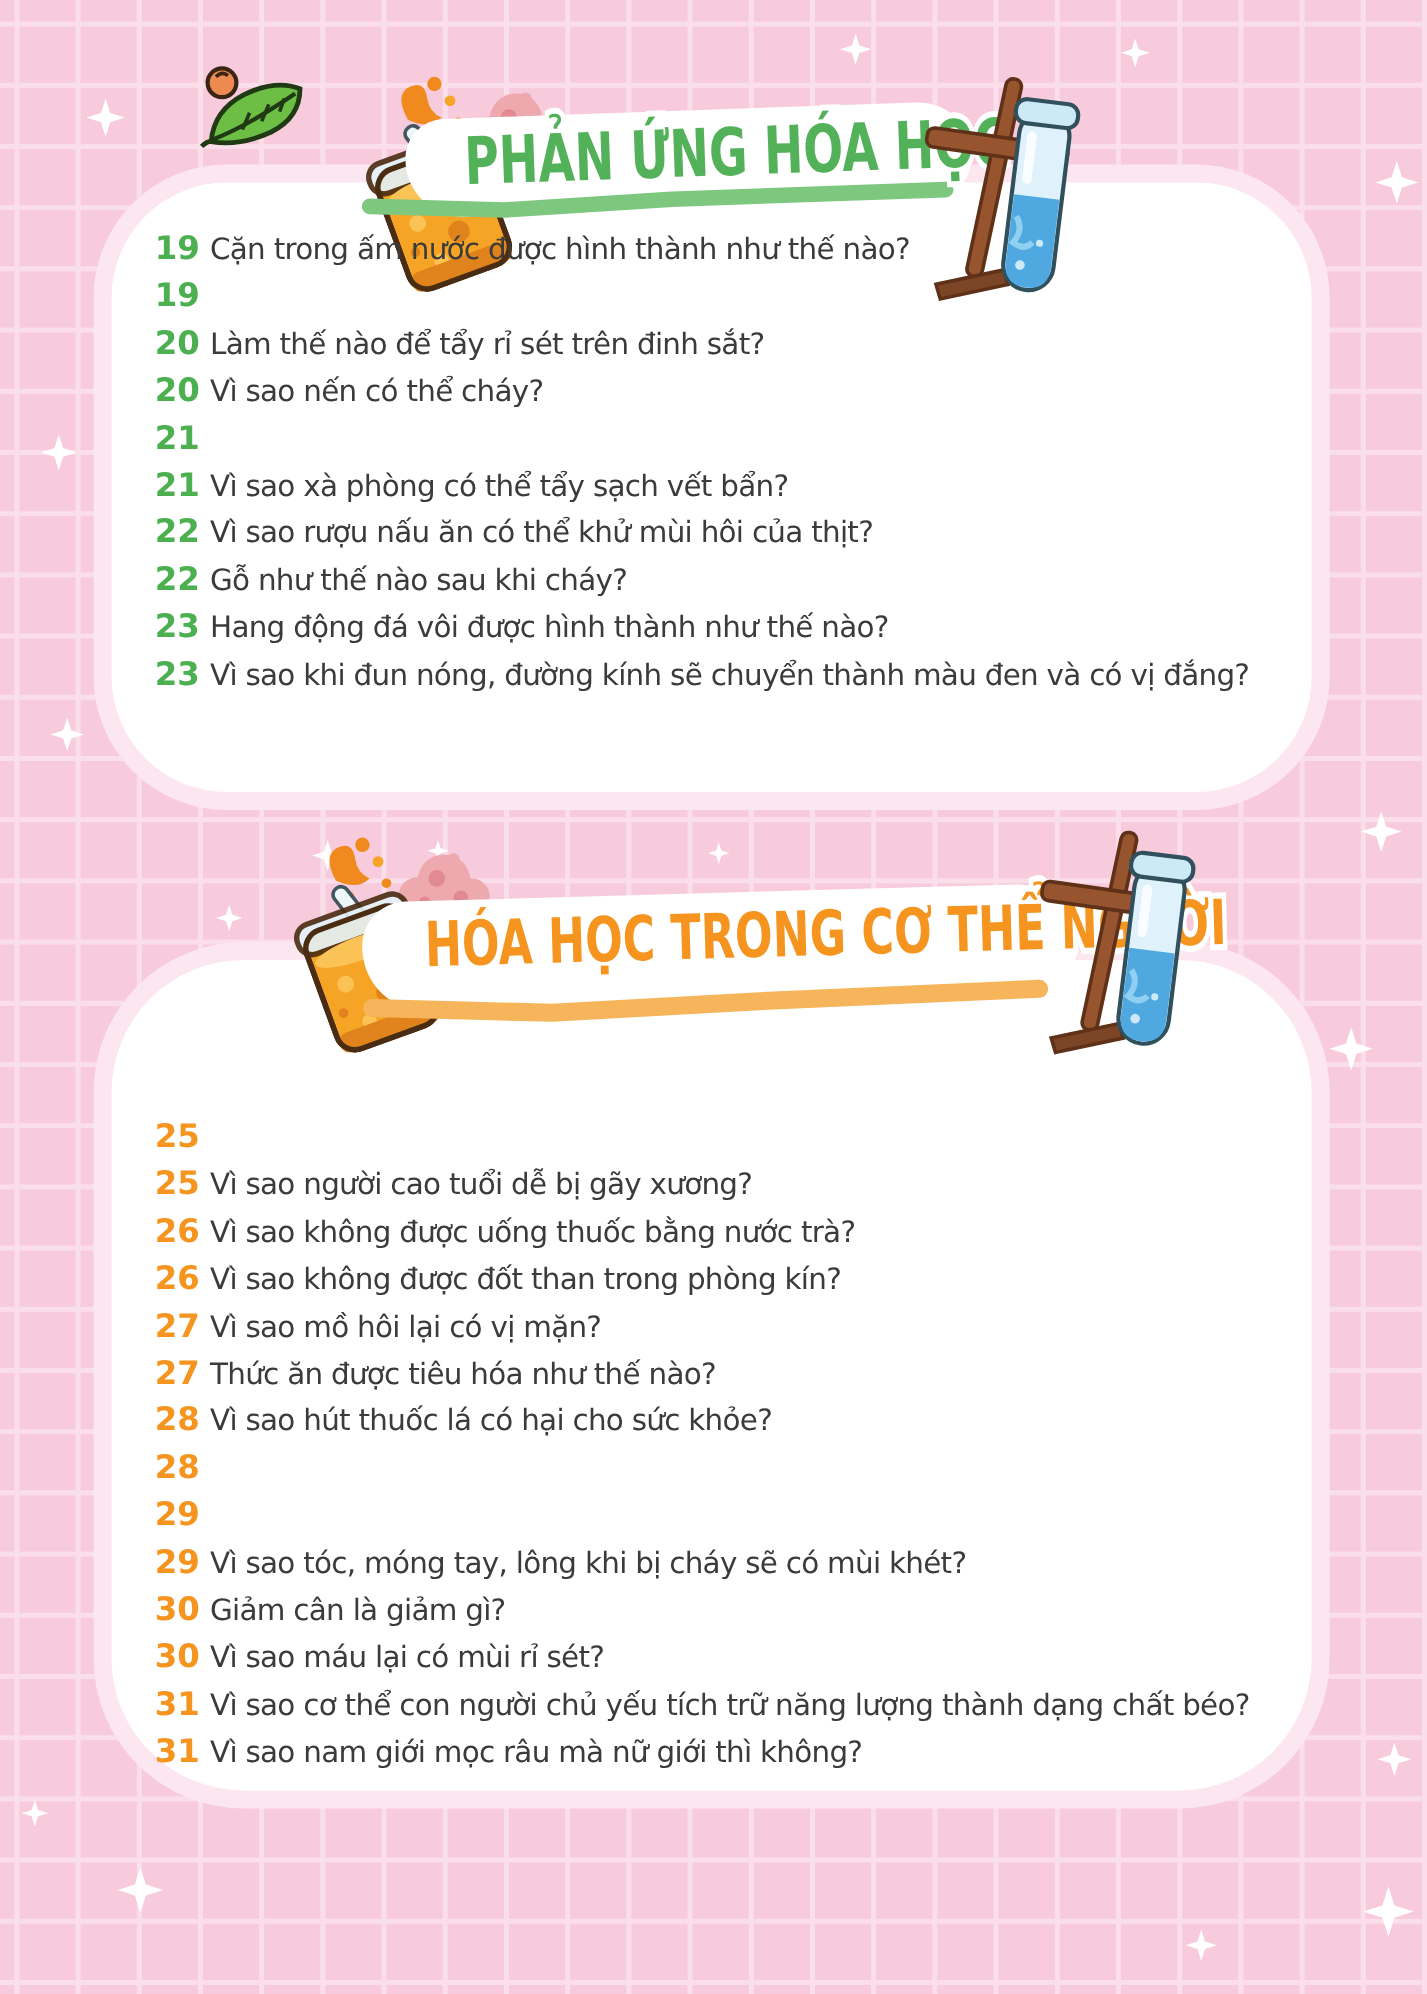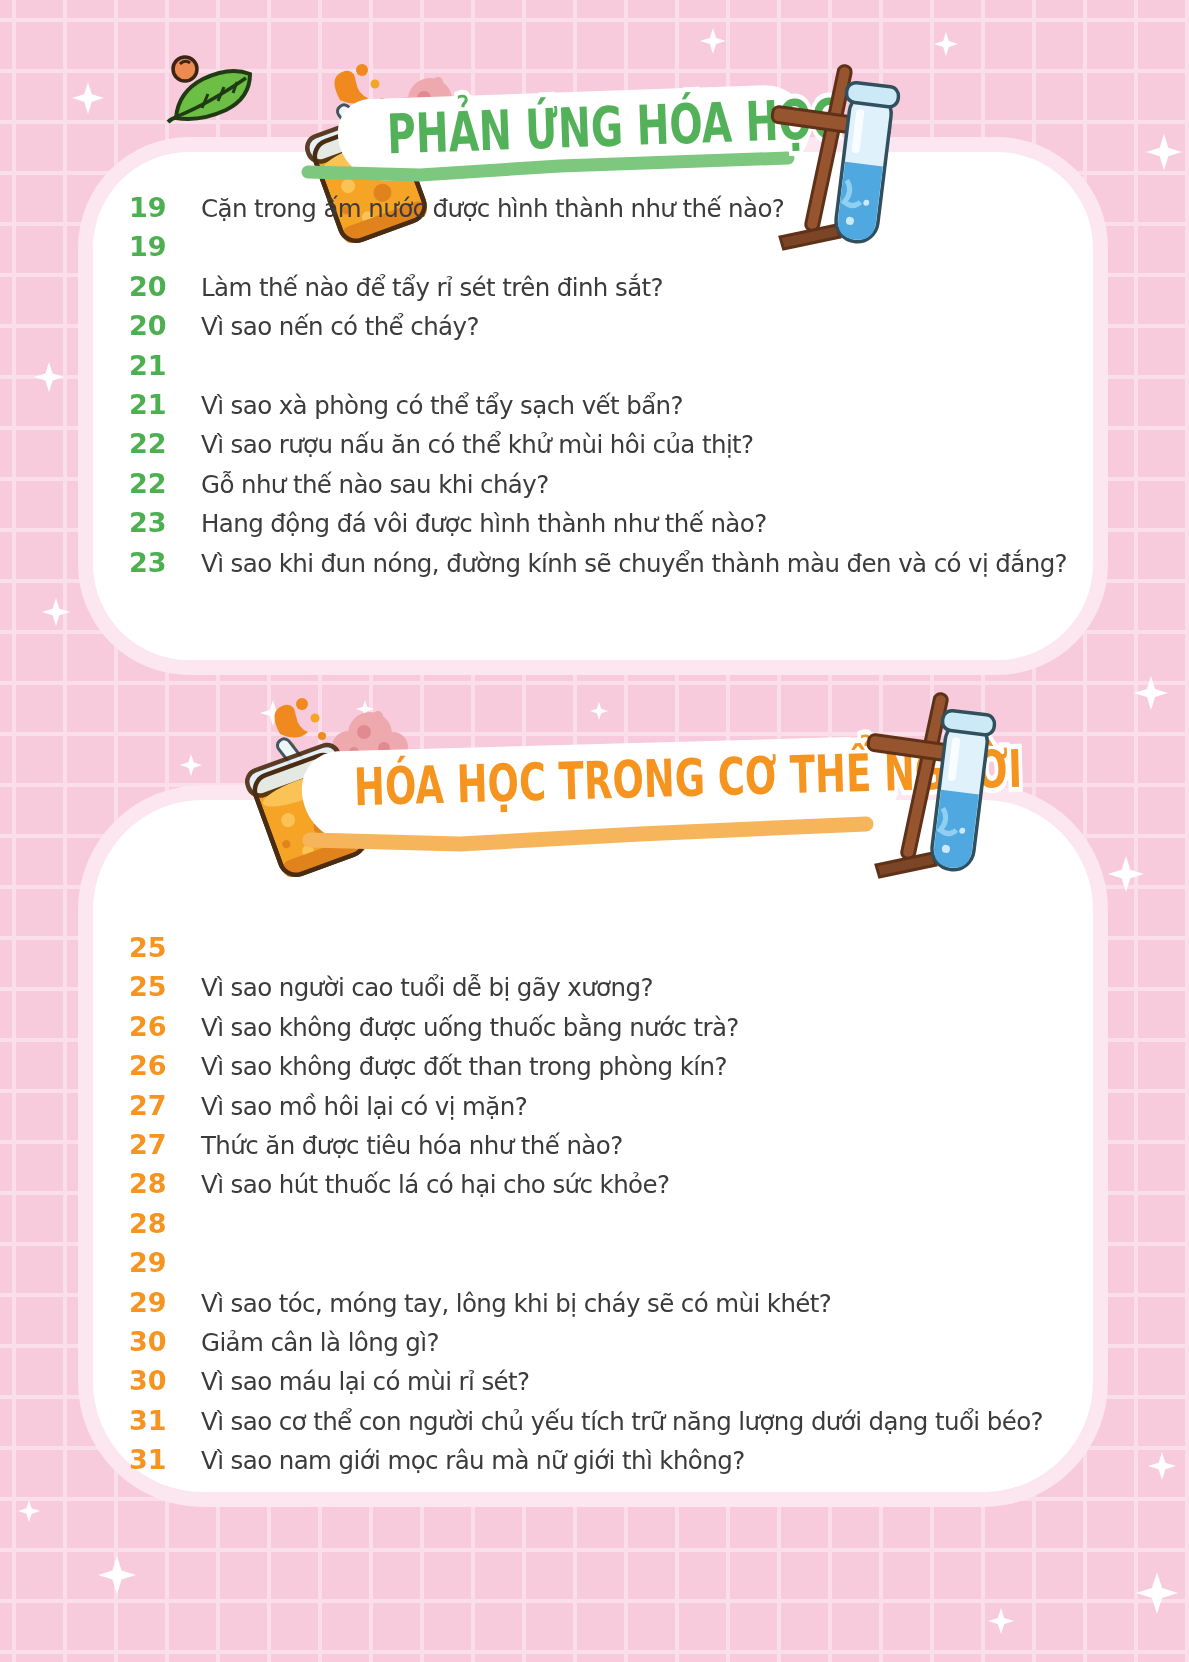--- a/index.html
+++ b/index.html
@@ -25,21 +25,21 @@
     box-shadow:0 0 0 15px #FCE6F0;
   }
   .card1{top:152px;height:508px;}
   .card2{top:800px;height:692px;border-radius:110px;}
   .toc-list{position:absolute;left:0;width:100%;}
   .list1{top:188px;}
   .list2{top:928px;}
   .toc-row{
     display:flex;align-items:baseline;
     height:39.4px;line-height:39.4px;
-    padding-left:129px;white-space:nowrap;gap:26px;
+    padding-left:129px;white-space:nowrap;
   }
   .toc-num{
     font-weight:bold;font-size:27px;width:46px;flex:0 0 46px;
     letter-spacing:0px;
   }
   .toc-q{
     color:#3B3B3B;font-size:24.5px;letter-spacing:-0.6px;
   }
   .banner{
     position:absolute;background:#fff;
@@ -300,29 +300,29 @@
       </div>
       <div class="toc-row">
         <span class="toc-num" style="color: rgb(245, 148, 31);">29</span>
       </div>
       <div class="toc-row">
         <span class="toc-num" style="color: rgb(245, 148, 31);">29</span>
         <span class="toc-q">Vì sao tóc, móng tay, lông khi bị cháy sẽ có mùi khét?</span>
       </div>
       <div class="toc-row">
         <span class="toc-num" style="color: rgb(245, 148, 31);">30</span>
-        <span class="toc-q">Giảm cân là lông gì?</span>
+        <span class="toc-q">Giảm cân là giảm gì?</span>
       </div>
       <div class="toc-row">
         <span class="toc-num" style="color: rgb(245, 148, 31);">30</span>
         <span class="toc-q">Vì sao máu lại có mùi rỉ sét?</span>
       </div>
       <div class="toc-row">
         <span class="toc-num" style="color: rgb(245, 148, 31);">31</span>
-        <span class="toc-q">Vì sao cơ thể con người chủ yếu tích trữ năng lượng dưới dạng tuổi béo?</span>
+        <span class="toc-q">Vì sao cơ thể con người chủ yếu tích trữ năng lượng thành dạng chất béo?</span>
       </div>
       <div class="toc-row">
         <span class="toc-num" style="color: rgb(245, 148, 31);">31</span>
         <span class="toc-q">Vì sao nam giới mọc râu mà nữ giới thì không?</span>
       </div>
     </div>
 
 </div>
 
 </body></html>

